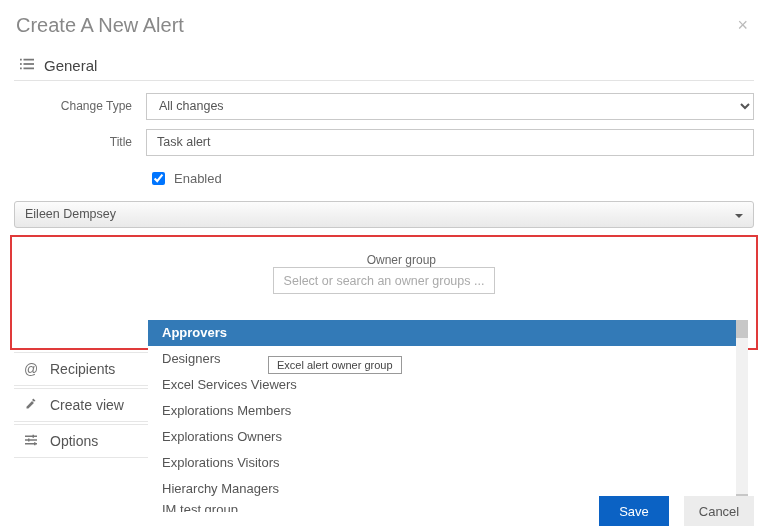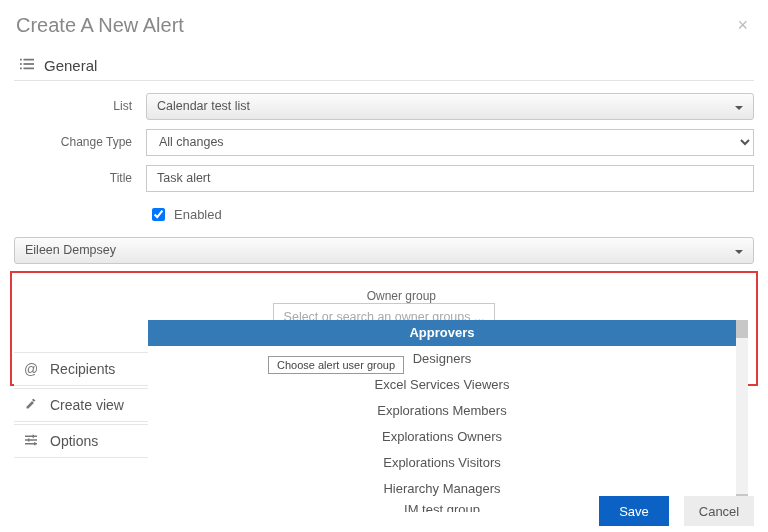--- a/index.html
+++ b/index.html
@@ -146,21 +146,20 @@
   }
 
   .og-dropdown {
     position: absolute;
     left: 148px;
     right: 20px;
     top: 320px;
     background: #fff;
     border-right: 12px solid #f1f1f1;
     z-index: 5;
-    text-align: center;
   }
   .og-dropdown ul {
     list-style: none;
     margin: 0;
     padding: 0;
   }
   .og-dropdown li {
     padding: 4px 14px;
     font-size: 13px;
     color: #555;
@@ -271,29 +270,20 @@
             <rect x="0" y="7" width="2" height="2"></rect>
             <rect x="4" y="7" width="12" height="2"></rect>
             <rect x="0" y="12" width="2" height="2"></rect>
             <rect x="4" y="12" width="12" height="2"></rect>
           </g>
         </svg>
     </span>
     <span class="sh-label">General</span>
   </div>
 
-  <div class="form-row">
-    <div class="form-label">List</div>
-    <div class="form-control">
-      <div class="dd-btn">
-        <span>Calendar test list</span>
-        <span class="caret"></span>
-      </div>
-    </div>
-  </div>
 
   <div class="form-row">
     <div class="form-label">Change Type</div>
     <div class="form-control">
       <select class="native-select">
         <option>All changes</option>
       </select>
     </div>
   </div>
 
@@ -373,20 +363,20 @@
       <li>Designers</li>
       <li>Excel Services Viewers</li>
       <li>Explorations Members</li>
       <li>Explorations Owners</li>
       <li>Explorations Visitors</li>
       <li>Hierarchy Managers</li>
     </ul>
     <div class="cutoff-item">IM test group</div>
   </div>
 
-  <div class="tooltip">Choose alert user group</div>
+  <div class="tooltip">Excel alert owner group</div>
 
   <div class="footer">
     <button class="btn btn-primary">Save</button>
     <button class="btn btn-default">Cancel</button>
   </div>
 
 </div>
 
 </body></html>

